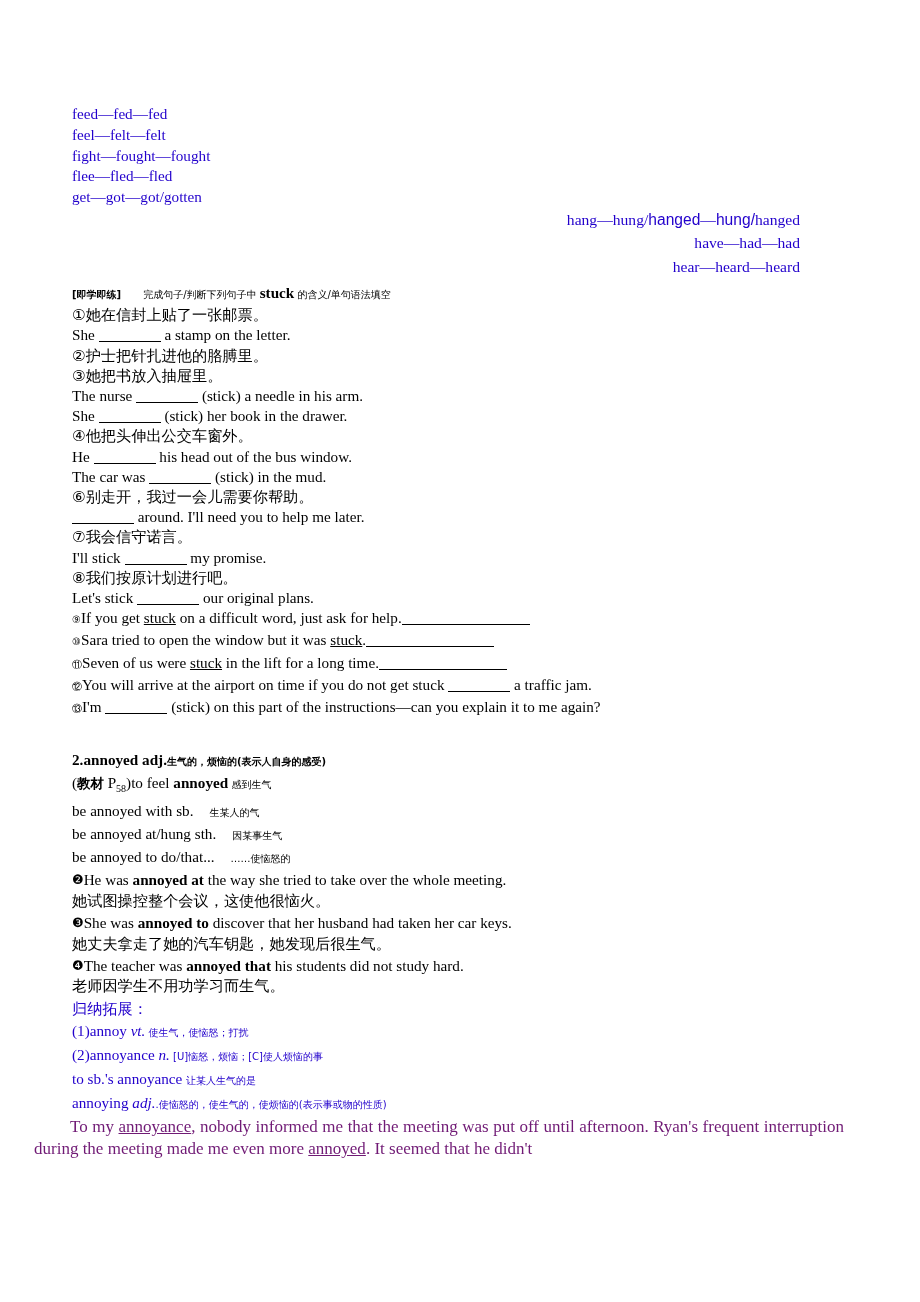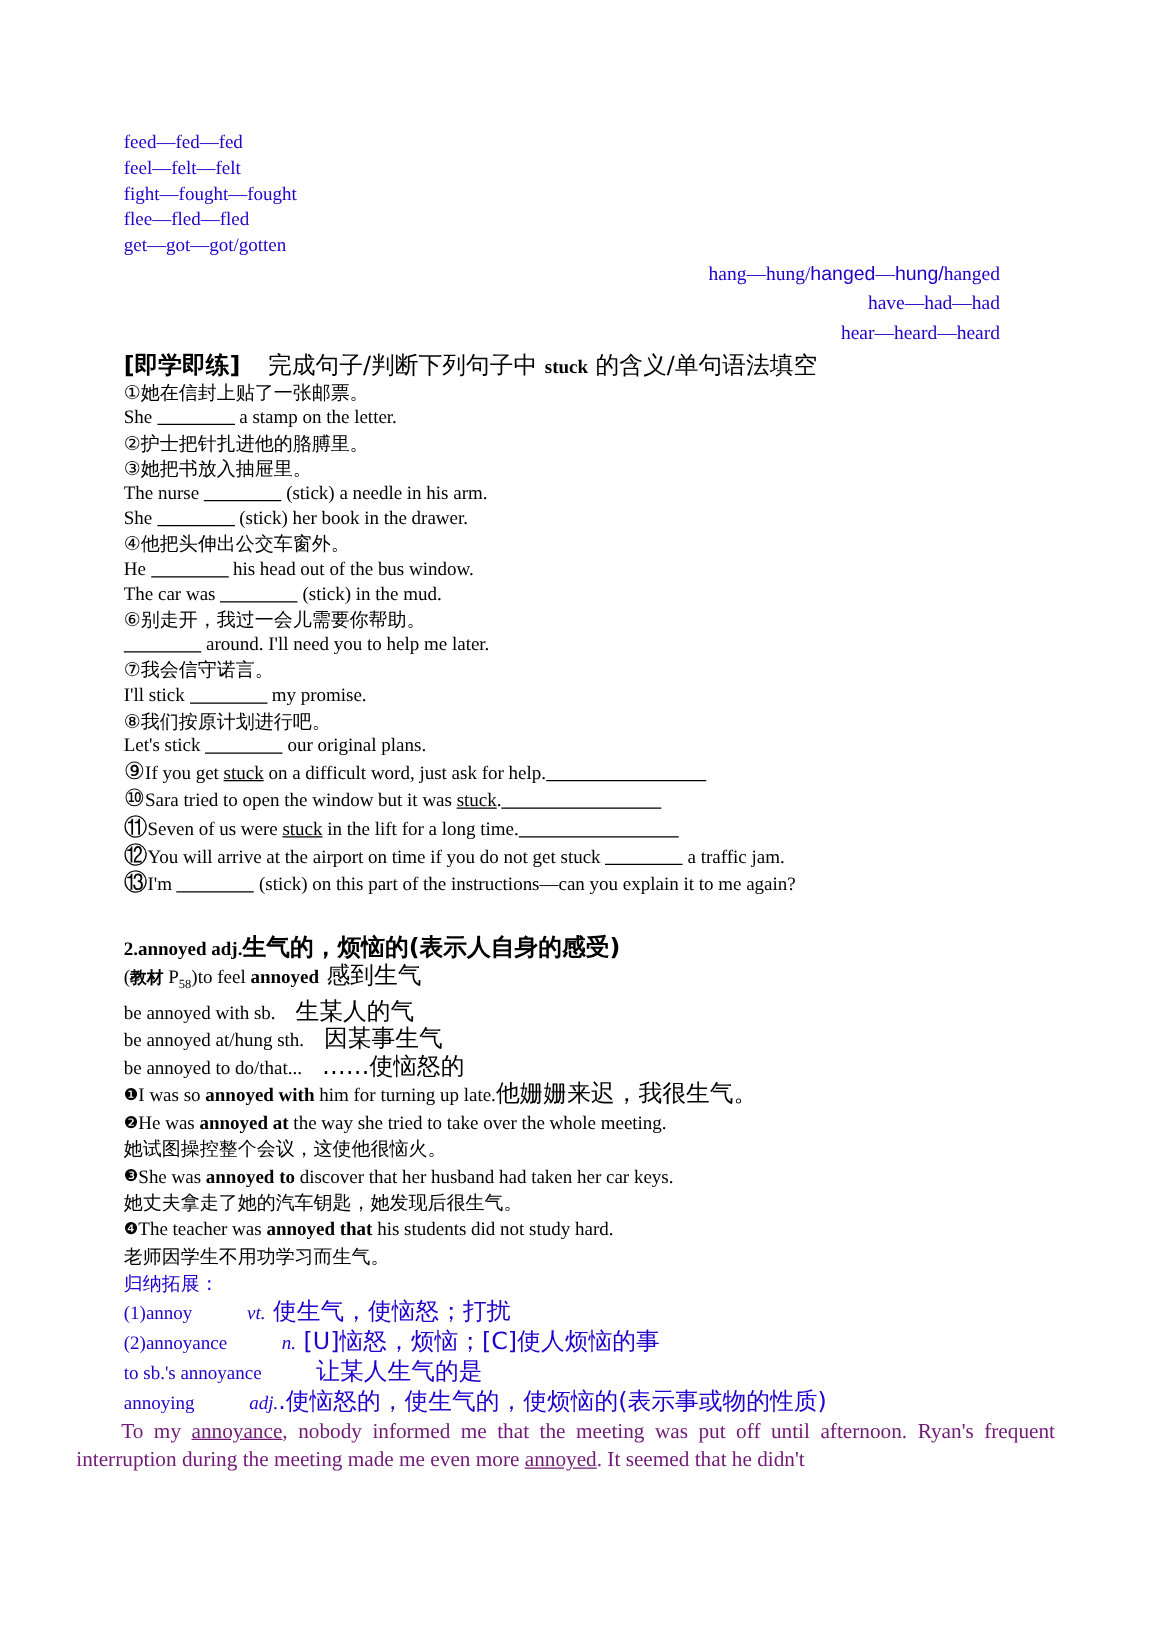--- a/index.html
+++ b/index.html
@@ -13,21 +13,21 @@
     overflow: hidden;
     font-family: "Liberation Serif", "DejaVu Serif", serif;
     color: #000000;
     -webkit-font-smoothing: antialiased;
   }
   .page {
     position: relative;
     width: 920px;
     height: 1302px;
     box-sizing: border-box;
-    padding: 104px 120px 0 99px;
+    padding: 104px 120px 0 72px;
   }
 
   
   .ln {
     font-size: 15.2px;
     line-height: 20.6px;
     white-space: pre-wrap;
     word-break: normal;
   }
   .blue { color: #2200cc; }
@@ -43,21 +43,21 @@
     font-size: 15.2px;
     line-height: 21px;
     margin-top: 4px;
   }
   .ex-head .tag { font-weight: bold; }
   .ex-head .gap { display: inline-block; width: 22px; }
   .ex-head b { font-weight: bold; }
 
   .cn {
     font-family: "DejaVu Sans", "Liberation Sans", sans-serif;
-    font-size: 19px;
+    font-size: 10px;
   }
 
   .ex-line { font-size: 15.2px; line-height: 20.2px; }
   .blank {
     display: inline-block;
     min-width: 62px;
     border-bottom: 1px solid #000;
     vertical-align: -2px;
     height: 12px;
   }
@@ -91,21 +91,21 @@
 
   .eg { font-size: 15.2px; line-height: 21.4px; }
   .eg .num {
     font-family: "DejaVu Sans", "Liberation Sans", sans-serif;
     font-size: 13px;
     vertical-align: 1px;
   }
   .eg b { font-weight: bold; }
 
   .ext { font-size: 15.2px; line-height: 22px; }
-  .ext i { font-style: italic; margin-left: 40px; }
+  .ext i { font-style: italic; }
 
   .para {
     color: #701a75;
     font-size: 17px;
     line-height: 22.6px;
     text-align: justify;
     text-justify: inter-word;
     margin-left: -38px;
     margin-right: -44px;
     text-indent: 36px;
@@ -172,21 +172,20 @@
   <div class="sec2">
 
     <div class="sec2-title"><span>2.</span><span>annoyed adj.</span><span class="cn">生气的，烦恼的(表示人自身的感受)</span></div>
 
     <div class="src">(<span class="book">教材</span> <span>P</span><sub>58</sub><span>)to feel </span><b>annoyed</b><span class="cn"> 感到生气</span></div>
 
     <div class="phrase"><span>be annoyed with sb.</span><span class="sp"></span><span class="cn">生某人的气</span></div>
     <div class="phrase"><span>be annoyed at/hung sth.</span><span class="sp"></span><span class="cn">因某事生气</span></div>
     <div class="phrase"><span>be annoyed to do/that...</span><span class="sp"></span><span class="cn">……使恼怒的</span></div>
 
-    <div class="eg"><span class="num">❶</span><span>I was so </span><b>annoyed with</b><span> him for turning up late.</span><span class="cn">他姗姗来迟，我很生气。</span></div>
 
     <div class="eg"><span class="num">❷</span><span>He was </span><b>annoyed at</b><span> the way she tried to take over the whole meeting.</span></div>
     <div class="eg cn"><span>她试图操控整个会议，这使他很恼火。</span></div>
 
     <div class="eg"><span class="num">❸</span><span>She was </span><b>annoyed to</b><span> discover that her husband had taken her car keys.</span></div>
     <div class="eg cn"><span>她丈夫拿走了她的汽车钥匙，她发现后很生气。</span></div>
 
     <div class="eg"><span class="num">❹</span><span>The teacher was </span><b>annoyed that</b><span> his students did not study hard.</span></div>
     <div class="eg cn"><span>老师因学生不用功学习而生气。</span></div>
 

